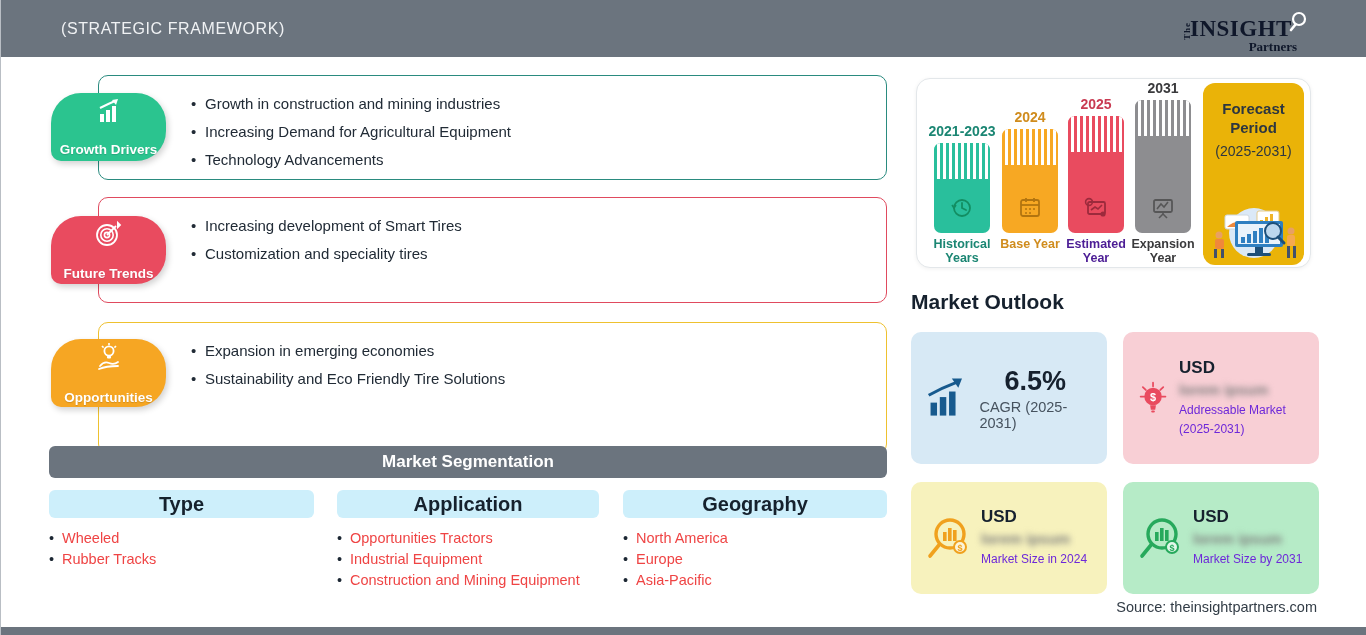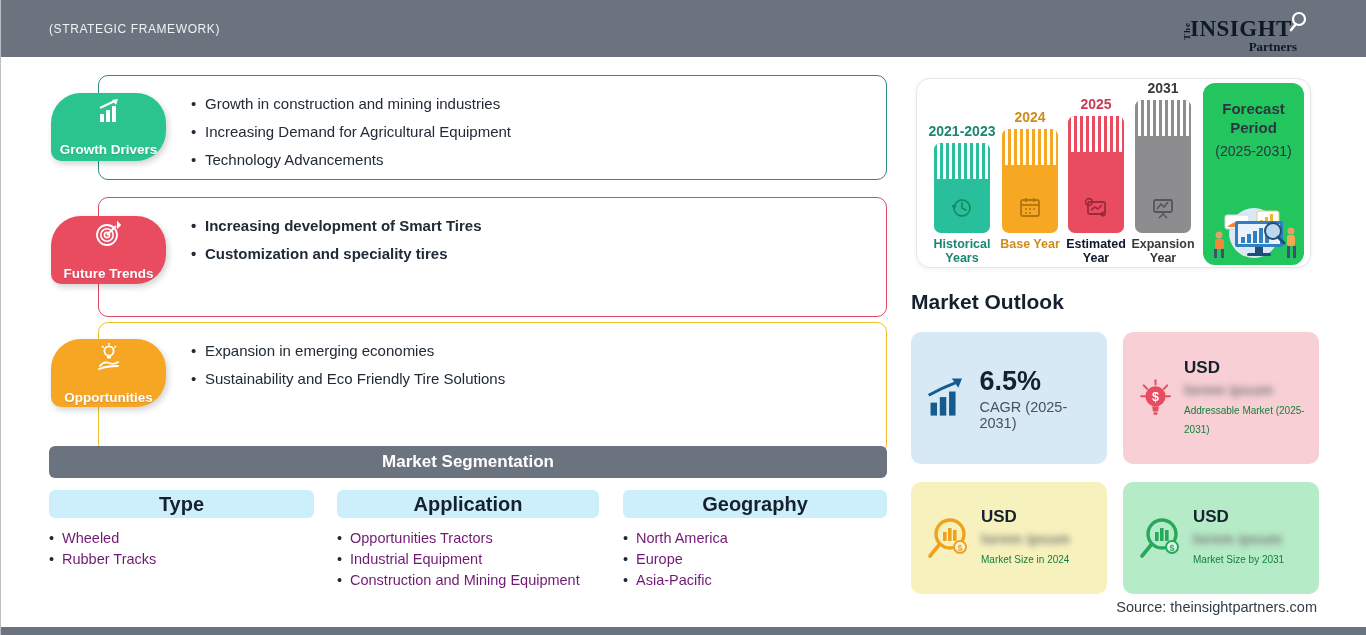--- a/index.html
+++ b/index.html
@@ -2,48 +2,48 @@
 <html><head>
 <meta charset="utf-8">
 <style>
   * { box-sizing: border-box; margin: 0; padding: 0; }
   body { margin: 0; background: #fff; font-family: "Liberation Sans", sans-serif; }
   .page { position: relative; width: 1366px; height: 635px; background: #fff; overflow: hidden; border-left: 1px solid #b9bec4; }
 
   
   .appbar { position: absolute; top: 0; left: 0; width: 1366px; height: 57px; background: #6b747e; display: flex; align-items: center; padding: 0 48px; }
   .appbar .title { color: #fff; font-size: 21px; font-weight: bold; letter-spacing: .2px; }
-  .appbar .subtitle { color: #f0f2f4; font-size: 12px; margin-left: 0; letter-spacing: .6px; }
+  .appbar .subtitle { color: #f0f2f4; font-size: 16px; margin-left: 12px; letter-spacing: .6px; }
   .logo { position: absolute; right: 46px; top: 13px; width: 140px; height: 46px; color: #0f172a; font-family: Liberation Serif, serif; }
   .logo-the { position: absolute; left: -3px; top: 13px; font-size: 9px; font-weight: bold; letter-spacing: 1px; transform: rotate(-90deg); }
   .logo-insight { position: absolute; left: 9px; top: 3px; font-size: 23px; font-weight: 800; letter-spacing: .5px; }
   .logo-ring { position: absolute; right: 10px; top: -3px; }
   .logo-partners { position: absolute; right: 24px; top: 26px; font-size: 13px; font-weight: bold; }
 
   
   .secbox { position: absolute; left: 97px; width: 789px; border-radius: 10px; background: #fff; }
   .secbox ul { list-style: none; margin: 14px 0 0 0; padding: 0 10px 0 92px; }
   .secbox li { position: relative; padding-left: 14px; font-size: 15px; color: #212b36; line-height: 28px; }
   .secbox li::before { content: "\2022"; position: absolute; left: 0; color: #212b36; }
   .sec-gd { top: 75px; height: 105px; border: 1.5px solid #2a8b7f; }
-  .sec-ft { top: 197px; height: 120px; border: 1.5px solid #e04a5e; font-weight: bold; }
+  .sec-ft { top: 197px; height: 106px; border: 1.5px solid #e04a5e; }
   .sec-op { top: 322px; height: 132px; border: 1.5px solid #eec12f; }
 
   .badge { position: absolute; left: 50px; width: 115px; height: 68px; border-radius: 30px 30px 30px 10px; display: flex; flex-direction: column; align-items: center; justify-content: center; gap: 18px; box-shadow: 2px 3px 6px rgba(0,0,0,.18); }
   .badge span { color: #fff; font-size: 13.5px; font-weight: bold; text-shadow: 0 1px 1px rgba(0,0,0,.15); white-space: nowrap; }
   .badge-gd { top: 93px; background: #2bc48f; }
   .badge-ft { top: 216px; background: #e94b5f; }
   .badge-op { top: 339px; background: #f6a623; }
 
   
   .segbar { position: absolute; left: 48px; top: 446px; width: 838px; height: 32px; background: #6b747e; border-radius: 6px; display: flex; align-items: center; justify-content: center; color: #fff; font-size: 17px; font-weight: bold; }
   .segcol { position: absolute; top: 490px; }
   .segcol .pill { height: 28px; background: #cdeffb; border-radius: 6px; display: flex; align-items: center; justify-content: center; font-size: 20px; font-weight: bold; color: #15212d; }
   .segcol ul { list-style: none; margin: 10px 0 0 0; padding: 0; }
-  .segcol li { position: relative; padding-left: 13px; font-size: 14.5px; color: #701a75; line-height: 21px; }
+  .segcol li { position: relative; padding-left: 13px; font-size: 14.5px; color: #ef4444; line-height: 21px; }
   .segcol li::before { content: "\2022"; position: absolute; left: 0; color: #1c2733; }
   .seg-type { left: 48px; width: 265px; }
   .seg-app  { left: 336px; width: 262px; }
   .seg-geo  { left: 622px; width: 264px; }
 
   
   .timeline { position: absolute; left: 915px; top: 78px; width: 395px; height: 190px; background: #fff; border: 1px solid #e3e7ea; border-radius: 14px; box-shadow: 0 1px 4px rgba(0,0,0,.06); }
   .tbar { position: absolute; width: 56px; border-radius: 7px; overflow: hidden; }
   .tbar .stripes { position: absolute; top: 0; left: 0; right: 0; height: 36px; }
   .tbar .bicon { position: absolute; bottom: 12px; left: 50%; transform: translateX(-50%); opacity: .55; }
@@ -56,39 +56,39 @@
   .tb3 .stripes { background: repeating-linear-gradient(90deg, #e94b5f 0 3px, #fff 3px 6px); }
   .tb4 .stripes { background: repeating-linear-gradient(90deg, #8d8d90 0 3px, #fff 3px 6px); }
   .tyear { position: absolute; width: 90px; text-align: center; font-size: 14px; font-weight: bold; }
   .ty1 { left: 0px;   top: 44px; color: #1b8673; }
   .ty2 { left: 68px;  top: 30px; color: #d08c1d; }
   .ty3 { left: 134px; top: 17px; color: #c93b52; }
   .ty4 { left: 201px; top: 1px;  color: #3a3a3c; }
   .tlabel { position: absolute; top: 158px; width: 74px; text-align: center; font-size: 12.5px; font-weight: bold; line-height: 14px; }
   .tl1 { left: 8px;   color: #1b8673; }
   .tl2 { left: 76px;  color: #d08c1d; }
-  .tl3 { left: 142px; color: #0f172a; }
+  .tl3 { left: 142px; color: #4c1d95; }
   .tl4 { left: 209px; color: #3a3a3c; }
-  .forecast { position: absolute; right: 6px; top: 4px; width: 101px; height: 182px; background: #22c55e; border-radius: 12px; text-align: center; padding-top: 16px; }
+  .forecast { position: absolute; right: 6px; top: 4px; width: 101px; height: 182px; background: #eab308; border-radius: 12px; text-align: center; padding-top: 16px; }
   .forecast .fp-title { font-size: 15px; font-weight: bold; color: #2d3640; line-height: 19px; padding: 0 12px; }
   .forecast .fp-range { font-size: 14px; font-weight: normal; color: #2d3640; margin-top: 6px; }
   .forecast svg { position: absolute; left: 4px; bottom: 6px; }
 
   
   .outlook-title { position: absolute; left: 910px; top: 290px; font-size: 21px; font-weight: bold; color: #16212e; }
   .card { position: absolute; width: 196px; border-radius: 10px; display: flex; align-items: center; gap: 10px; padding: 12px 12px 12px 14px; }
   .card-cagr  { left: 910px;  top: 332px; height: 132px; background: #d7e9f5; }
   .card-addr  { left: 1122px; top: 332px; height: 132px; background: #f8cfd5; }
   .card-ms24  { left: 910px;  top: 482px; height: 112px; background: #f7f2bd; }
   .card-ms31  { left: 1122px; top: 482px; height: 112px; background: #b6ebc7; }
-  .card .cagr-value { font-size: 27px; font-weight: 800; color: #16212e; }
+  .card .cagr-value { font-size: 27px; font-weight: 800; color: #16212e; margin-left: 25px; }
   .card .cagr-label { font-size: 14.5px; color: #46525e; margin-top: 2px; }
   .card .usd { font-size: 17px; font-weight: 800; color: #16212e; }
   .card .blur { font-size: 15px; font-weight: 800; color: #7d7d7d; filter: blur(3px); margin: 3px 0; white-space: nowrap; }
-  .card .clabel { font-size: 10px; color: #15803d; line-height: 19px; }
+  .card .clabel { font-size: 12px; color: #6d28d9; line-height: 19px; }
 
   .source { position: absolute; right: 49px; top: 599px; font-size: 14.5px; color: #323c46; }
   .bottom-strip { position: absolute; left: 0; bottom: 0; width: 1366px; height: 8px; background: #6b747e; }
 </style>
 </head>
 <body>
 
 <div class="page">
 
   <div class="appbar">

